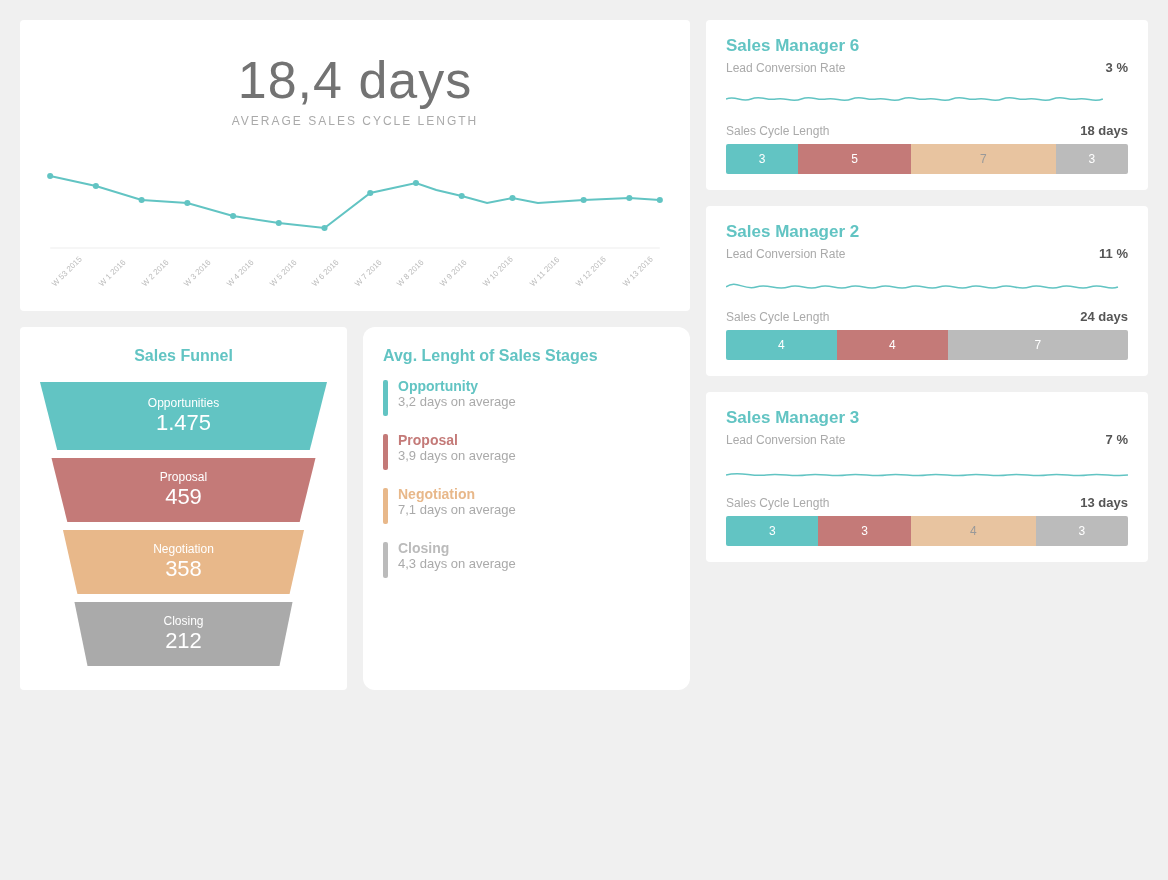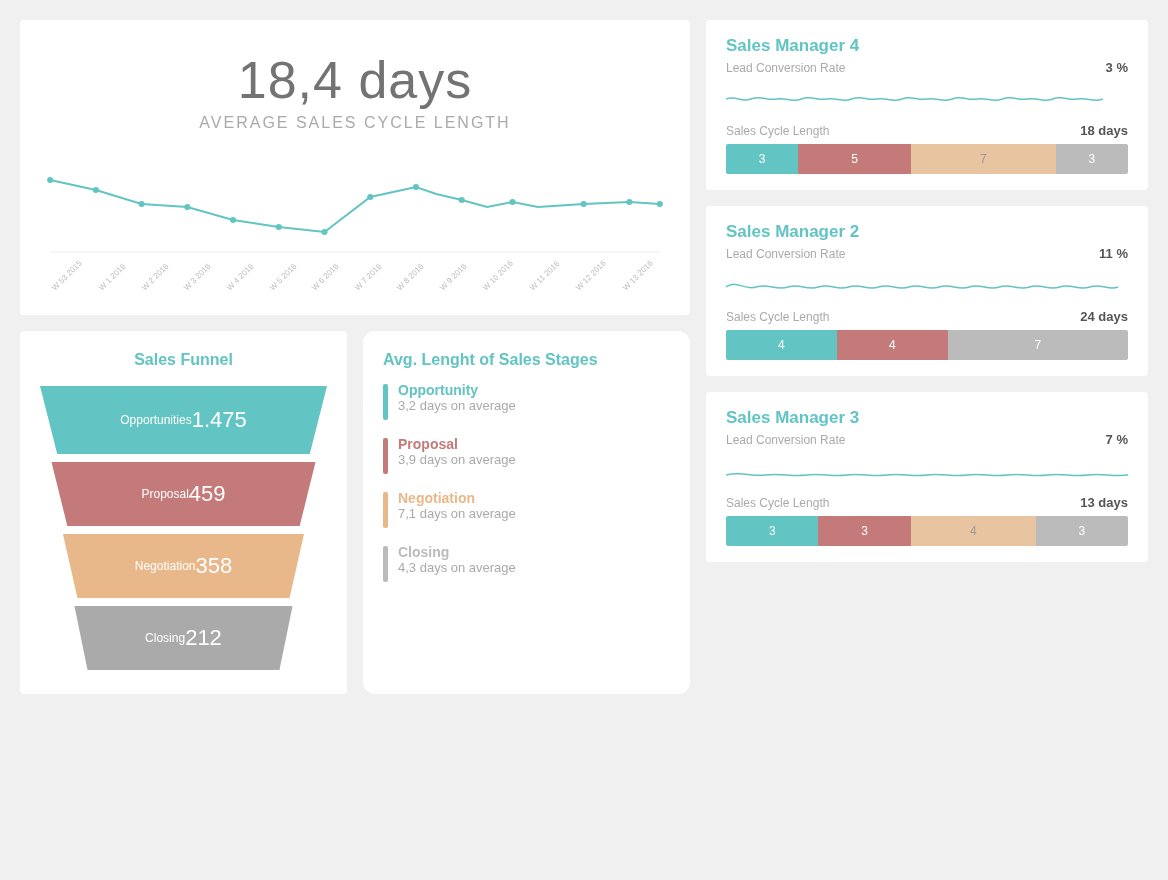--- a/index.html
+++ b/index.html
@@ -28,21 +28,21 @@
       text-align: center;
       padding: 30px 20px 20px;
     }
     .big-number {
       font-size: 52px;
       color: #737373;
       font-weight: 300;
       letter-spacing: 1px;
     }
     .subtitle {
-      font-size: 16px;
+      font-size: 12px;
       color: #aaa;
       letter-spacing: 2px;
       margin-top: 4px;
       text-transform: uppercase;
     }
     .line-chart-container {
       margin-top: 20px;
       position: relative;
       height: 130px;
     }
@@ -77,21 +77,21 @@
     .card-title {
       font-size: 16px;
       color: #62c4c3;
       font-weight: 600;
       margin-bottom: 13px;
       text-align: center;
     }
     .funnel-stage {
       margin: 4px auto;
       display: flex;
-      flex-direction: row;
+      flex-direction: column;
       align-items: center;
       justify-content: center;
       color: #fff;
       font-size: 13px;
       clip-path: polygon(5% 0%, 95% 0%, 100% 100%, 0% 100%);
     }
     .funnel-label { font-weight: 400; font-size: 12px; }
     .funnel-value { font-size: 22px; font-weight: 400; }
     .funnel-opp  { background: #62c4c3; width: 100%; height: 68px; clip-path: polygon(0% 0%, 100% 0%, 94% 100%, 6% 100%); }
     .funnel-prop { background: #c47a78; width: 92%; height: 64px; clip-path: polygon(0% 0%, 100% 0%, 94% 100%, 6% 100%); }
@@ -210,21 +210,21 @@
       <span class="x-label">W 9 2016</span>
       <span class="x-label">W 10 2016</span>
       <span class="x-label">W 11 2016</span>
       <span class="x-label">W 12 2016</span>
       <span class="x-label">W 13 2016</span>
     </div>
   </div>
 
   <div class="right-col">
   <div class="manager-card">
-    <div class="manager-title">Sales Manager 4</div>
+    <div class="manager-title">Sales Manager 6</div>
     <div class="metric-row">
       <span class="metric-label">Lead Conversion Rate</span>
       <span class="metric-value">3 %</span>
     </div>
     <div class="sparkline-container">
       <svg width="100%" height="36" viewBox="0 0 400 36" preserveAspectRatio="none">
         <path d="M0,18 C10,14 15,22 25,18 C35,14 40,20 50,18 C60,16 65,22 75,18 C85,14 90,20 100,18 C110,16 115,22 125,18 C135,14 140,20 150,18 C160,16 165,22 175,18 C185,14 190,20 200,18 C210,16 215,22 225,18 C235,14 240,20 250,18 C260,16 265,22 275,18 C285,14 290,20 300,18 C310,16 315,22 325,18 C335,14 340,20 350,18 C360,16 365,22 375,18" fill="none" stroke="#62c4c3" stroke-width="1.5"></path>
       </svg>
     </div>
     <div class="metric-row">

